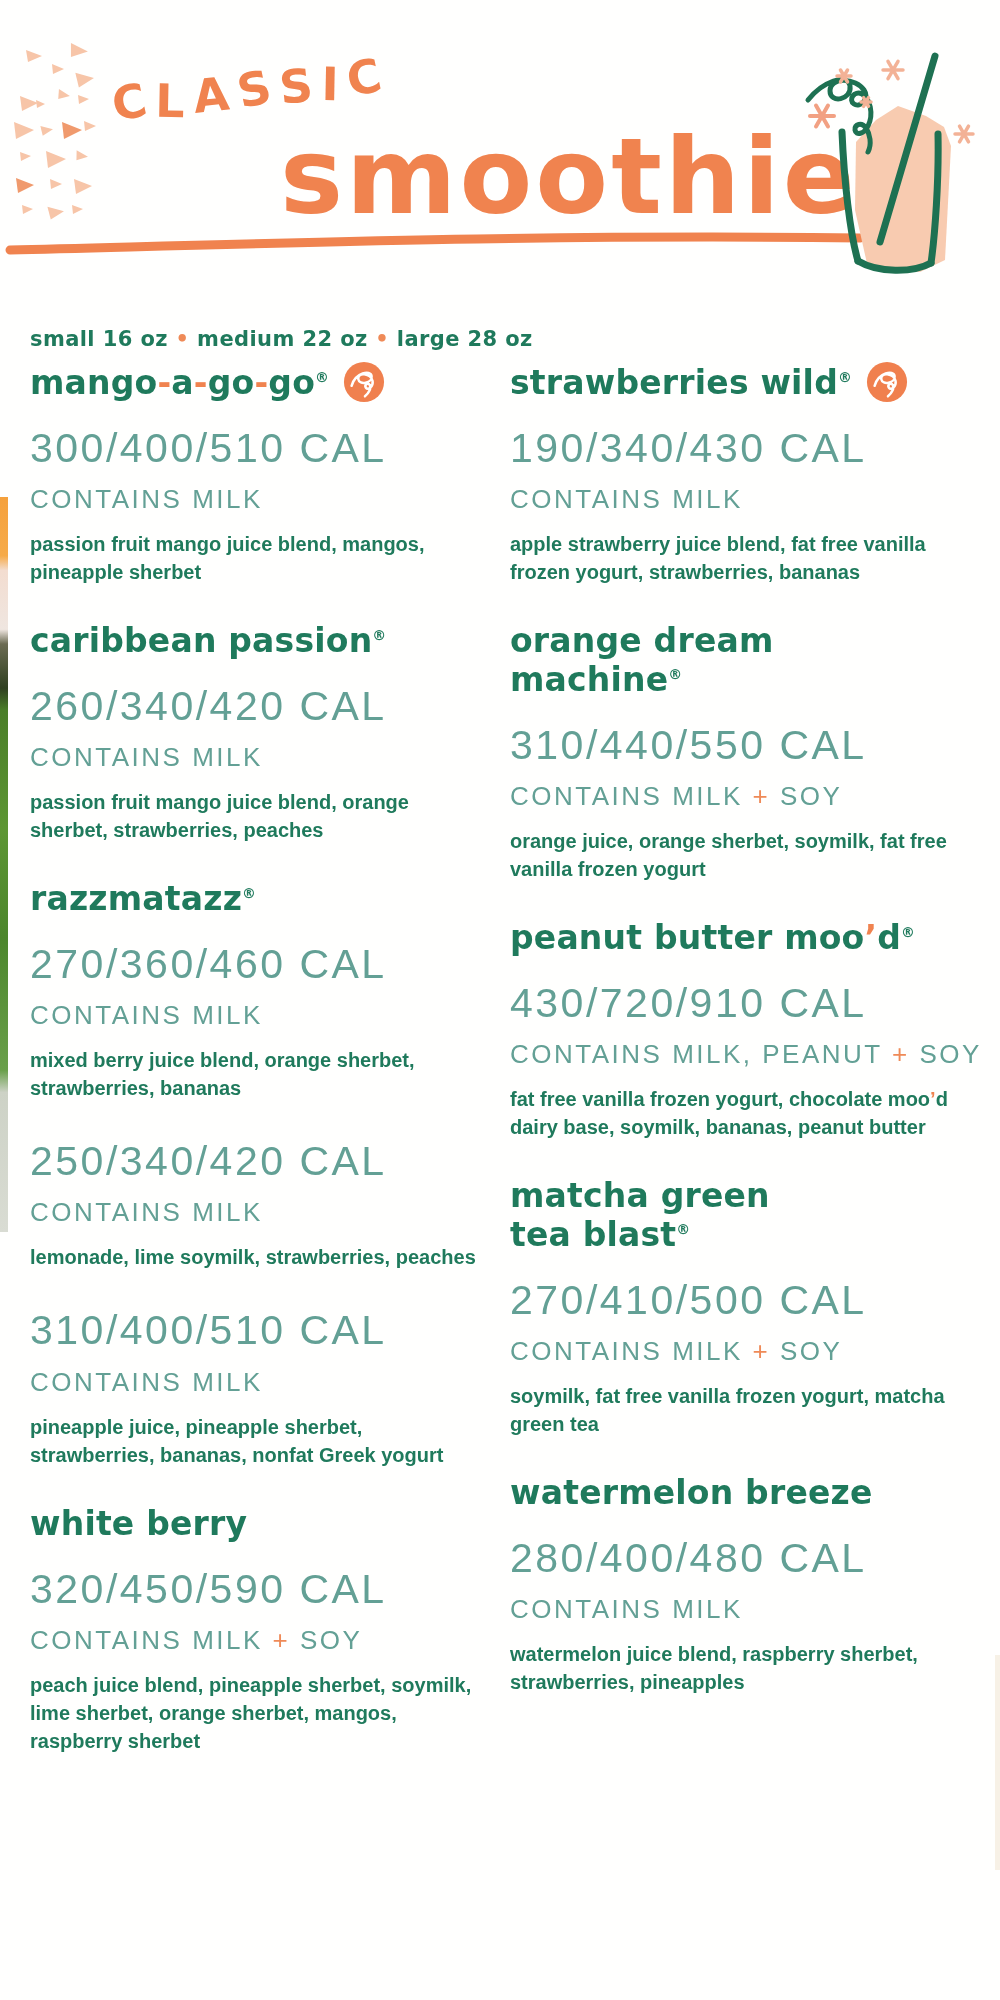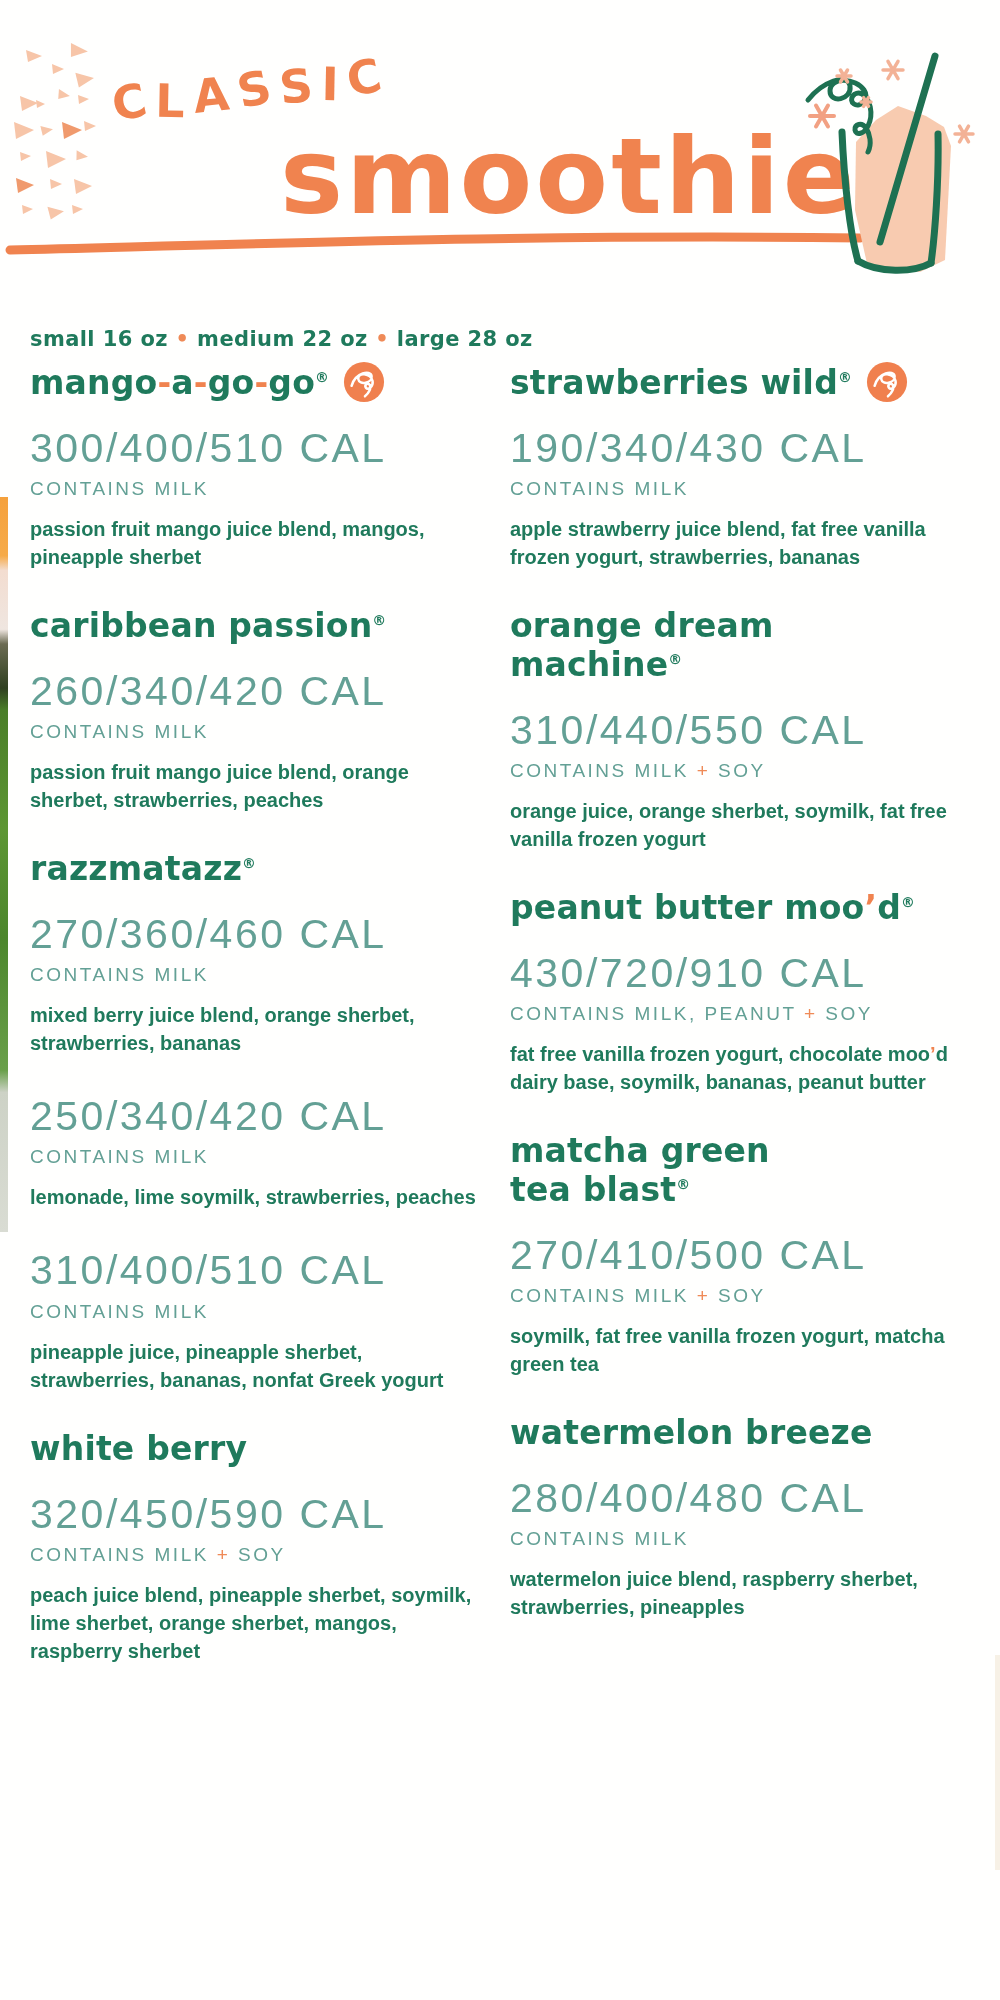--- a/index.html
+++ b/index.html
@@ -65,21 +65,21 @@
     font-family:"DejaVu Sans",sans-serif;font-weight:700;
     font-size:33px;line-height:1.18;color:var(--green);letter-spacing:.2px;
   }
   .title .accent{color:var(--orange)}
   .sup{font-size:.42em;vertical-align:super;letter-spacing:0}
   .badge{flex:0 0 auto;margin-top:3px}
   .cal{
     margin-top:22px;font-size:41px;font-weight:400;color:var(--sage);
     letter-spacing:2.5px;line-height:1.15;white-space:nowrap;
   }
-  .allergen{margin-top:6px;font-size:19px;color:var(--sage);letter-spacing:2.5px}
+  .allergen{margin-top:12px;font-size:26px;color:var(--sage);letter-spacing:2.5px}
   .allergen .accent{color:var(--orange-soft)}
   .desc{
     margin-top:15px;font-size:20px;font-weight:700;color:var(--green);
     line-height:1.4;max-width:472px;
   }
   .desc .accent{color:var(--orange)}
 </style>
 </head>
 <body>
 

